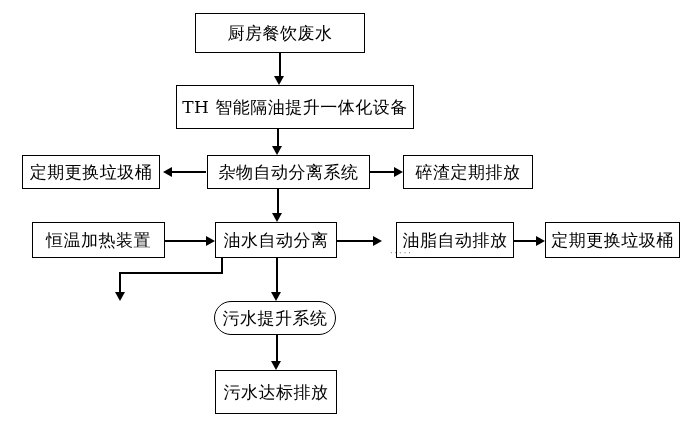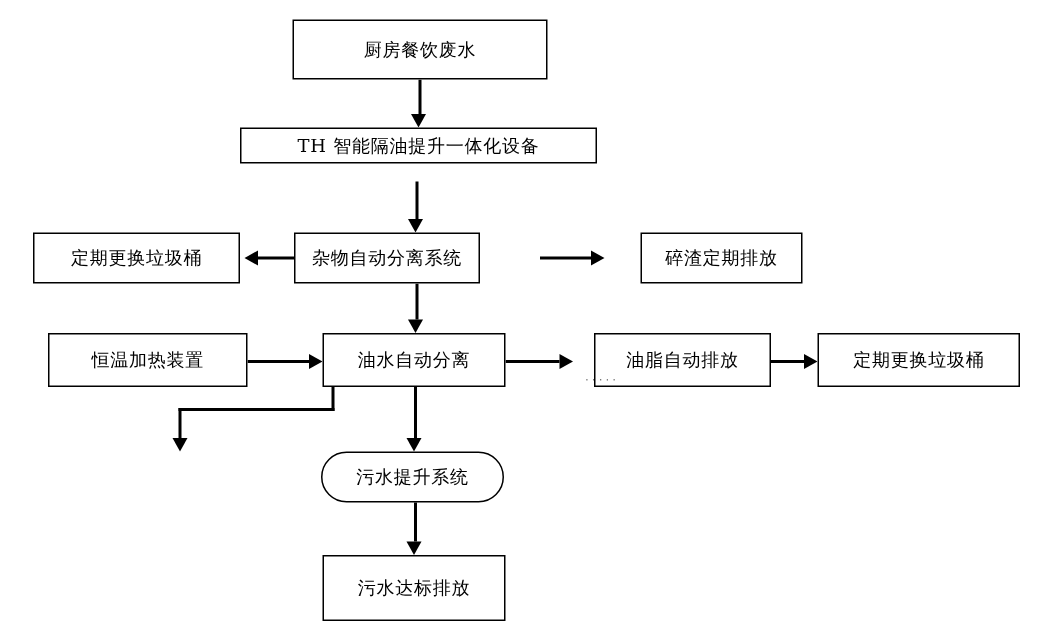--- a/index.html
+++ b/index.html
@@ -17,21 +17,21 @@
   }
   .node {
     position: absolute;
     box-sizing: border-box;
     border: 1.6px solid #000000;
     background: #ffffff;
     display: flex;
     align-items: center;
     justify-content: center;
     color: #000000;
-    font-size: 12px;
+    font-size: 17px;
     line-height: 1;
     letter-spacing: 0.5px;
     white-space: nowrap;
     z-index: 3;
   }
   .node.serif-lead {
     font-family: "DejaVu Serif", "Liberation Serif", serif;
   }
   .line {
     position: absolute;
@@ -71,27 +71,27 @@
     font-family: "DejaVu Sans", sans-serif;
   }
 </style>
 </head>
 <body>
 
 <div id="canvas">
 
   <div class="node" style="left:195px; top:13px; width:170px; height:40px;">厨房餐饮废水</div>
 
-  <div class="node serif-lead" style="left:160px; top:85px; width:238px; height:24px;">TH 智能隔油提升一体化设备</div>
+  <div class="node serif-lead" style="left:176px; top:85px; width:238px; height:44px;">TH 智能隔油提升一体化设备</div>
 
-  <div class="node" style="left:196px; top:155px; width:124px; height:34px;">杂物自动分离系统</div>
+  <div class="node" style="left:207px; top:155px; width:163px; height:34px;">杂物自动分离系统</div>
 
   <div class="node" style="left:22px; top:155px; width:138px; height:34px;font-family:Liberation Serif, serif;">定期更换垃圾桶</div>
 
-  <div class="node" style="left:403px; top:155px; width:108px; height:34px;margin-left:24px;">碎渣定期排放</div>
+  <div class="node" style="left:403px; top:155px; width:130px; height:34px;">碎渣定期排放</div>
 
   <div class="node" style="left:215px; top:222px; width:122px; height:36px;">油水自动分离</div>
 
   <div class="node" style="left:32px; top:222px; width:133px; height:36px;">恒温加热装置</div>
 
   <div class="node" style="left:382px; top:222px; width:118px; height:36px;margin-left:14px;">油脂自动排放</div>
   <div class="speck" style="left:390px; top:249px;">·····</div>
 
   <div class="node" style="left:545px; top:222px; width:135px; height:36px;">定期更换垃圾桶</div>
 

